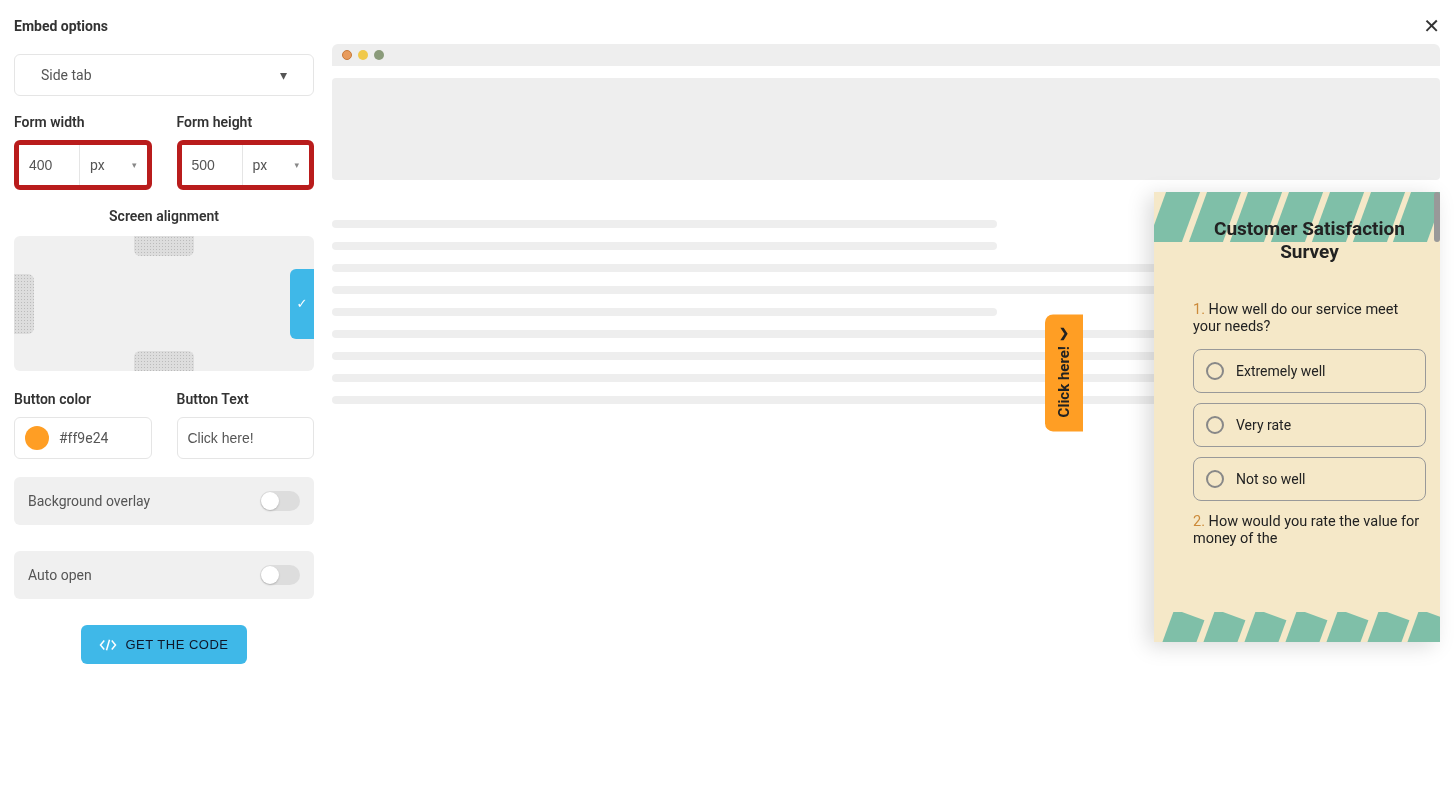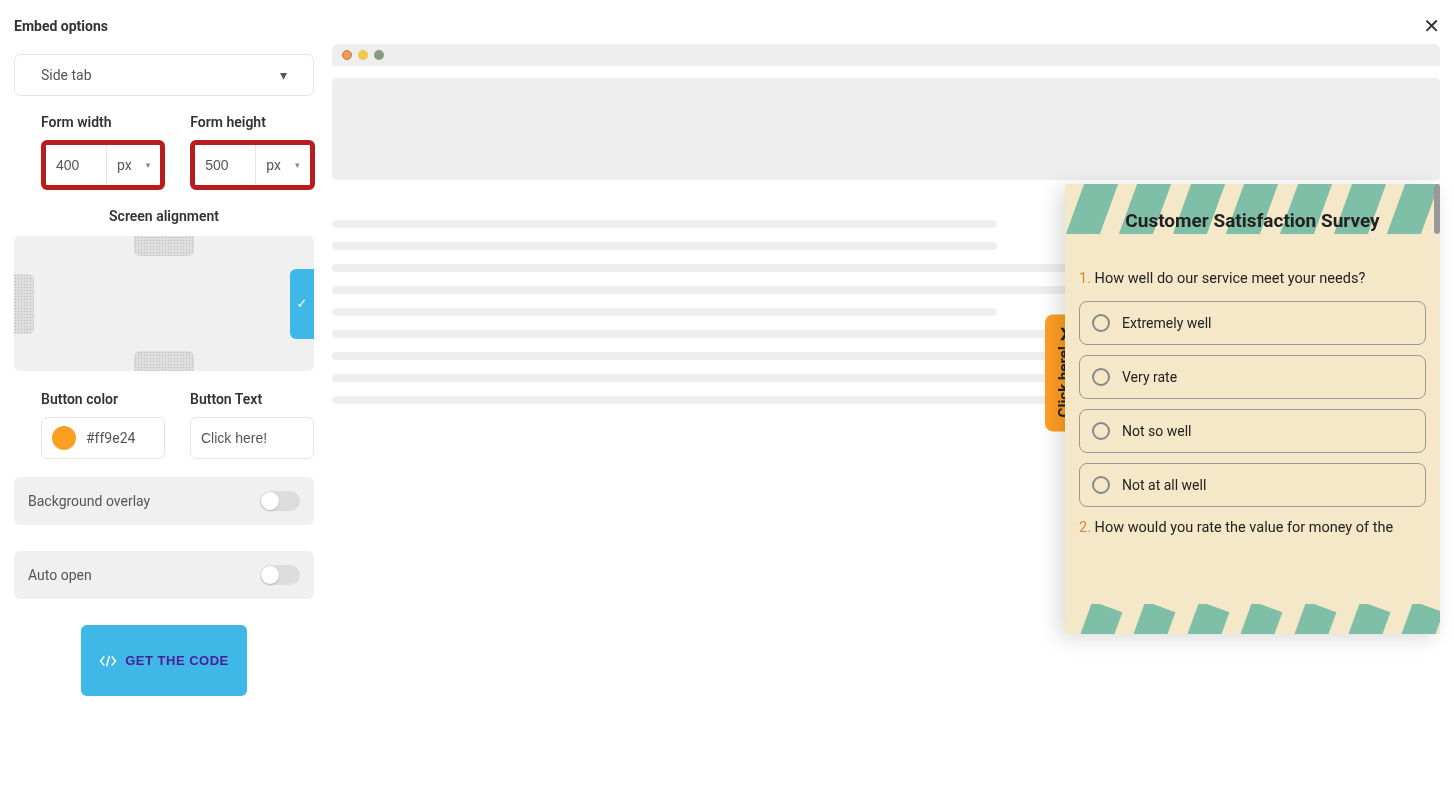--- a/index.html
+++ b/index.html
@@ -10,21 +10,21 @@
 .close-btn { font-size: 20px; cursor: pointer; color: #333; background: none; border: none; }
 
 .main { display: flex; gap: 18px; padding: 0 14px; }
 
 .sidebar { width: 300px; flex-shrink: 0; }
 
 .select-wrap { border: 1px solid #e5e5e5; border-radius: 6px; padding: 12px 26px; display: flex; justify-content: space-between; align-items: center; margin: 10px 0 18px; cursor: pointer; background: #fff; }
 .select-wrap span { font-size: 14px; color: #555; }
 .chevron { font-size: 9px; color: #888; }
 
-.row { display: flex; gap: 25px; margin-bottom: 18px; margin-left: 27px; }
+.row { display: flex; gap: 25px; margin-bottom: 18px; }
 .col { flex: 1; }
 .label { font-size: 14px; font-weight: 600; color: #333; margin-bottom: 10px; display: block; }
 
 .input-group { display: flex; border: 5px solid #b91c1c; border-radius: 6px; overflow: hidden; align-items: center; }
 .input-group input { width: 60px; border: none; padding: 12px 10px; font-size: 14px; color: #555; outline: none; }
 .input-group .unit { border-left: 1px solid #e5e5e5; padding: 12px 10px; display: flex; align-items: center; gap: 14px; font-size: 14px; color: #555; cursor: pointer; flex: 1; justify-content: space-between; }
 
 .alignment-label { text-align: center; font-size: 14px; font-weight: 600; color: #333; margin-bottom: 12px; }
 .alignment-box { background: #f0f0f0; border-radius: 6px; height: 135px; position: relative; margin-bottom: 20px; }
 .align-opt { position: absolute; border-radius: 4px; background-image: radial-gradient(#bbb 1px, transparent 1px); background-size: 3px 3px; background-color: #ddd; }
@@ -38,40 +38,40 @@
 .color-input span { font-size: 14px; color: #555; }
 
 .text-input { border: 1px solid #e5e5e5; border-radius: 6px; padding: 12px 10px; width: 100%; font-size: 14px; color: #555; outline: none; }
 
 .toggle-row { background: #f0f0f0; border-radius: 6px; padding: 14px 14px; display: flex; justify-content: space-between; align-items: center; margin-bottom: 26px; }
 .toggle-row span { font-size: 14px; color: #555; }
 .toggle { width: 40px; height: 20px; background: #ddd; border-radius: 12px; position: relative; cursor: pointer; }
 .toggle::after { content: ''; position: absolute; width: 18px; height: 18px; background: #fff; border-radius: 50%; top: 1px; left: 1px; box-shadow: 0 1px 2px rgba(0,0,0,.2); }
 
 .get-code-wrap { text-align: center; margin-top: 10px; }
-.get-code { background: #3fb8e8; color: #4c1d95; border: none; border-radius: 6px; padding: 28px 18px; font-size: 13px; font-weight: 700; letter-spacing: .5px; cursor: pointer; display: inline-flex; align-items: center; gap: 8px; }
+.get-code { background: #3fb8e8; color: #0f172a; border: none; border-radius: 6px; padding: 12px 18px; font-size: 13px; font-weight: 400; letter-spacing: .5px; cursor: pointer; display: inline-flex; align-items: center; gap: 8px; }
 .get-code svg { width: 18px; height: 14px; }
 
 .preview { flex: 1; position: relative; }
 .browser-bar { background: #eee; border-radius: 6px 6px 0 0; padding: 6px 10px; display: flex; gap: 6px; }
 .browser-bar .dot { width: 10px; height: 10px; border-radius: 50%; }
 .browser-bar .dot.a { background: #e89b5c; border: 1px solid #c77a3a; }
 .browser-bar .dot.b { background: #f0c94a; }
 .browser-bar .dot.c { background: #8a9b7a; }
 
 .browser-body { background: #fff; }
 .skel-header { background: #eee; height: 102px; margin-top: 12px; border-radius: 4px; }
 .skel-line { height: 8px; background: #eee; border-radius: 4px; margin: 14px 0; }
 .skel-line.w60 { width: 60%; }
 .skel-line.first { margin-top: 40px; }
 
 .side-tab-btn { position: absolute; right: 357px; top: 270px; background: #ff9e24; color: #222; writing-mode: vertical-rl; transform: rotate(180deg); padding: 14px 10px; border-radius: 0 8px 8px 0; display: flex; align-items: center; gap: 8px; font-weight: 700; font-size: 15px; cursor: pointer; }
 .side-tab-btn .chev { font-size: 12px; transform: rotate(90deg); }
 
-.survey { position: absolute; right: 0; top: 140px; width: 375px; height: 450px; background: #f5e8c8; box-shadow: -6px 4px 20px rgba(0,0,0,.15); overflow: hidden; }
+.survey { position: absolute; right: 0; top: 148px; width: 286px; height: 450px; background: #f5e8c8; box-shadow: -6px 4px 20px rgba(0,0,0,.15); overflow: hidden; padding-left: 25px; }
 .survey-stripes-top { position: absolute; top: -20px; left: 0; right: 0; height: 70px; display: flex; justify-content: space-around; overflow: hidden; }
 .survey-stripes-bot { position: absolute; bottom: -40px; left: 0; right: 0; height: 70px; display: flex; justify-content: space-around; overflow: hidden; }
 .stripe { width: 32px; height: 90px; background: #7fbfa8; transform: rotate(20deg); }
 .survey-inner { position: relative; padding: 25px 14px; height: 100%; overflow: hidden; }
 .survey h2 { text-align: center; font-size: 19px; font-weight: 700; color: #222; margin-bottom: 38px; }
 .question { font-size: 14.5px; color: #222; margin: 6px 0 14px; }
 .question .num { color: #cc8a3a; }
 .option { border: 1px solid #999; border-radius: 8px; padding: 12px 12px; margin-bottom: 10px; display: flex; align-items: center; gap: 12px; cursor: pointer; background: #f5e8c8; }
 .option .radio { width: 18px; height: 18px; border: 2px solid #888; border-radius: 50%; flex-shrink: 0; }
 .option span { font-size: 14px; color: #222; }
@@ -206,24 +206,20 @@
             <span>Extremely well</span>
           </div>
         <div class="option">
             <div class="radio"></div>
             <span>Very rate</span>
           </div>
         <div class="option">
             <div class="radio"></div>
             <span>Not so well</span>
           </div>
-        <div class="option">
-            <div class="radio"></div>
-            <span>Not at all well</span>
-          </div>
         <div class="question" style="margin-top:12px;">
           <span class="num">2.</span>
           <span>How would you rate the value for money of the</span>
         </div>
       </div>
       <div class="survey-stripes-bot">
         <div class="stripe"></div>
           <div class="stripe"></div>
           <div class="stripe"></div>
           <div class="stripe"></div>

